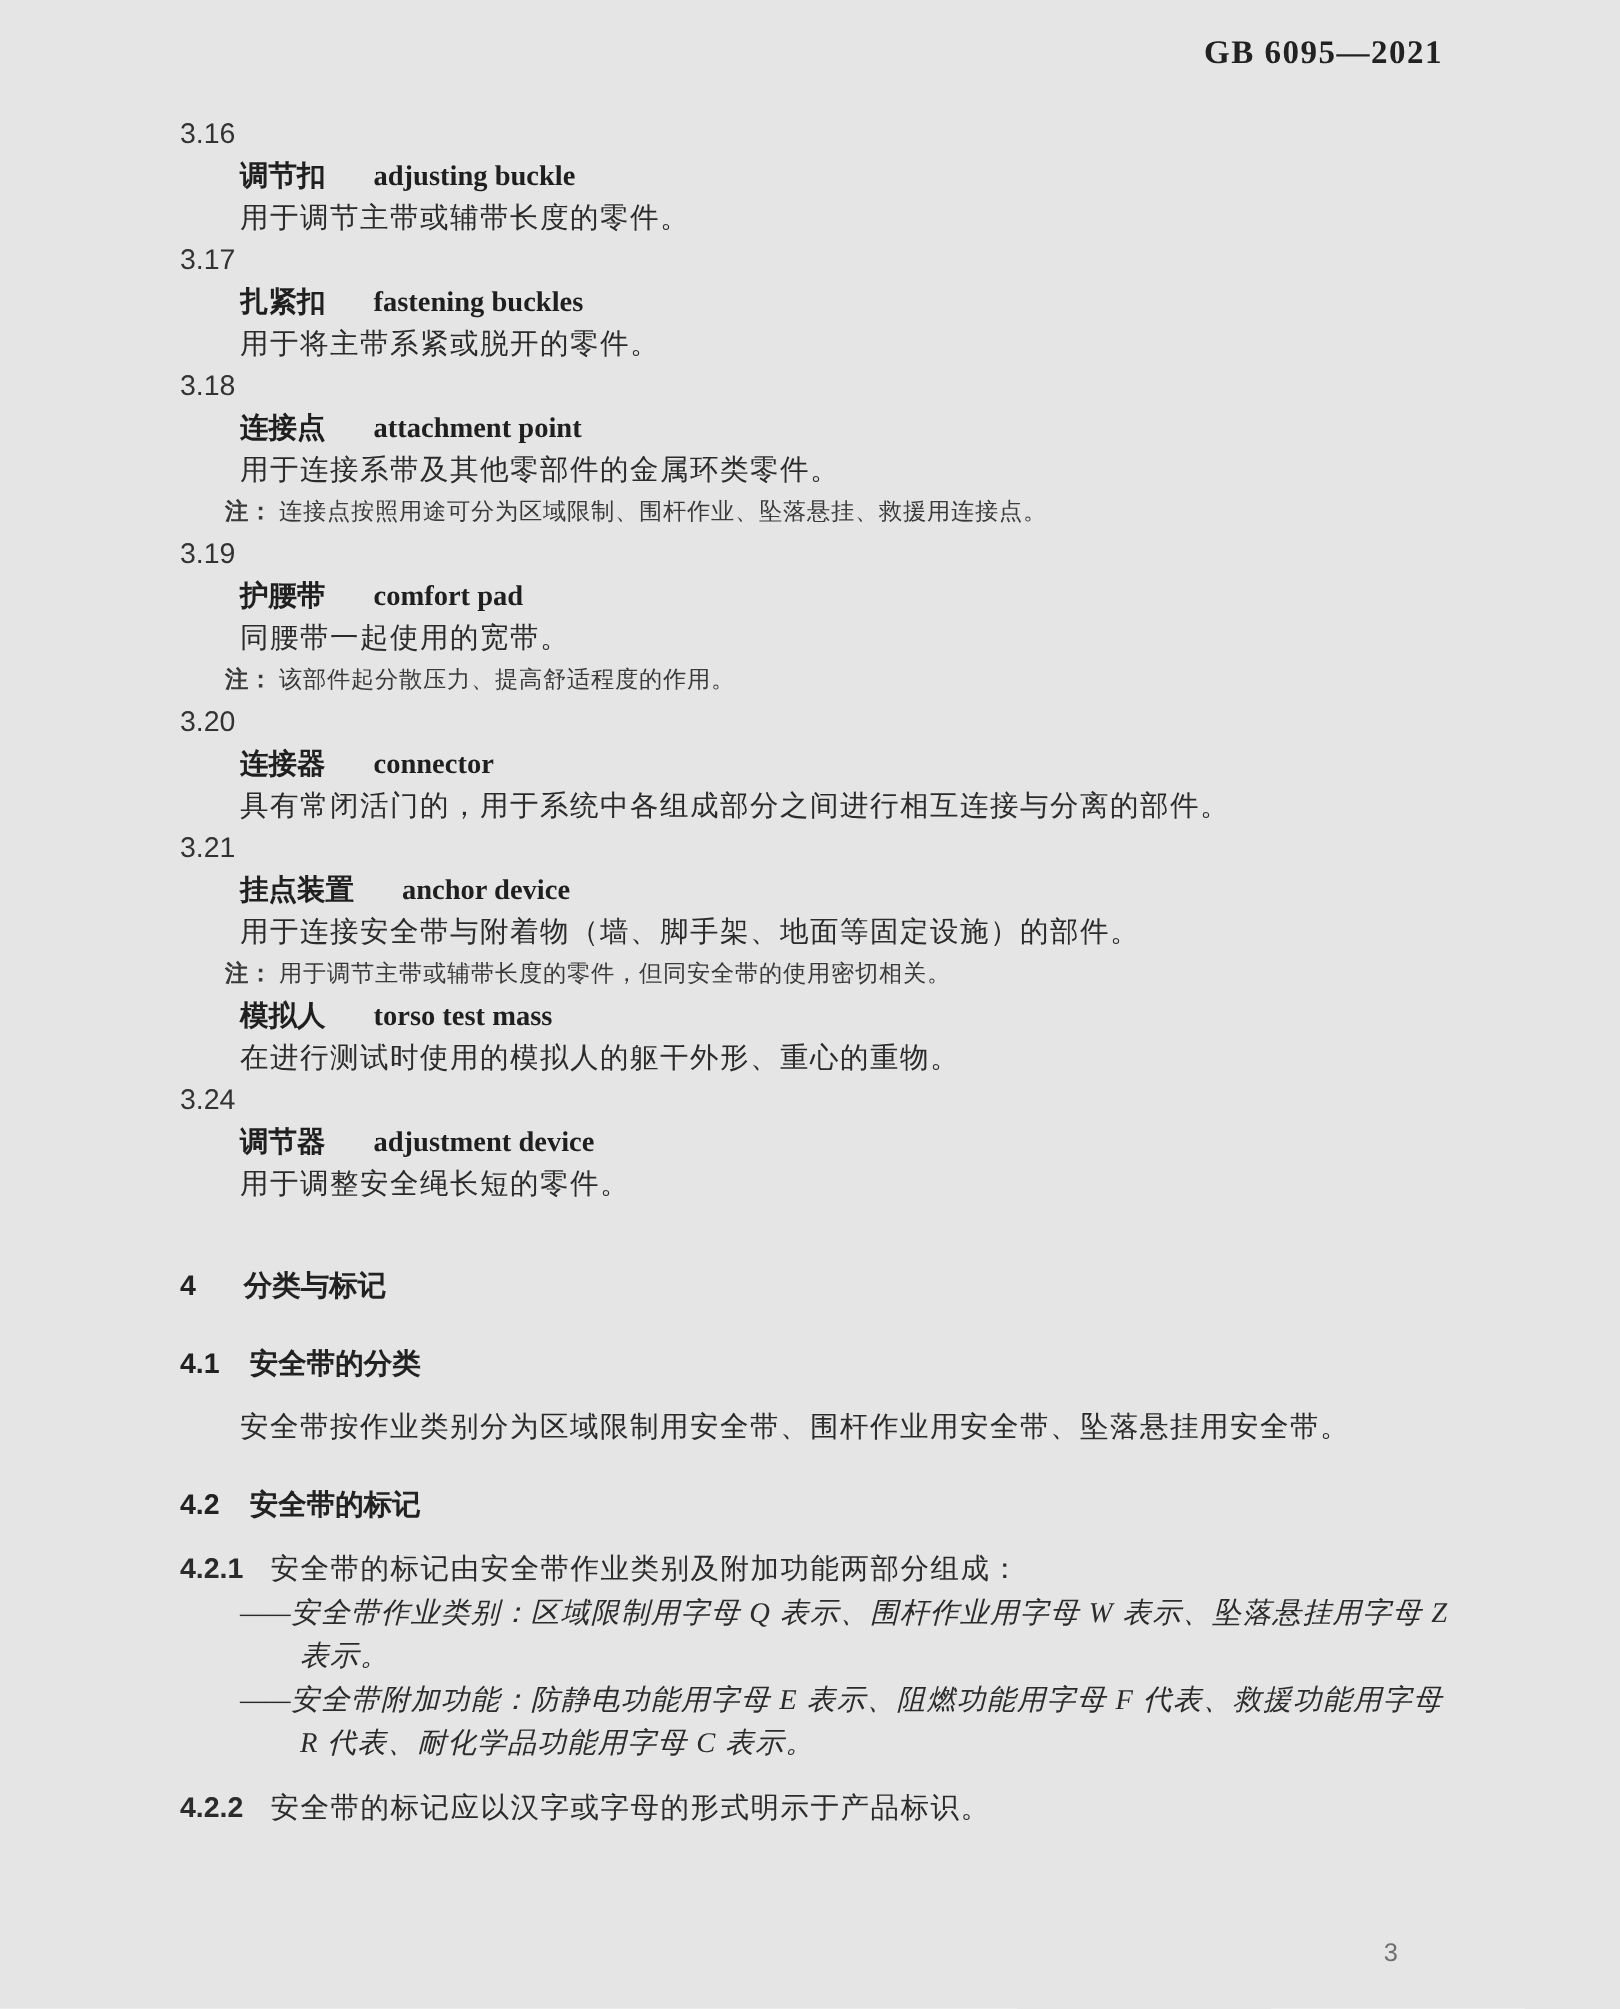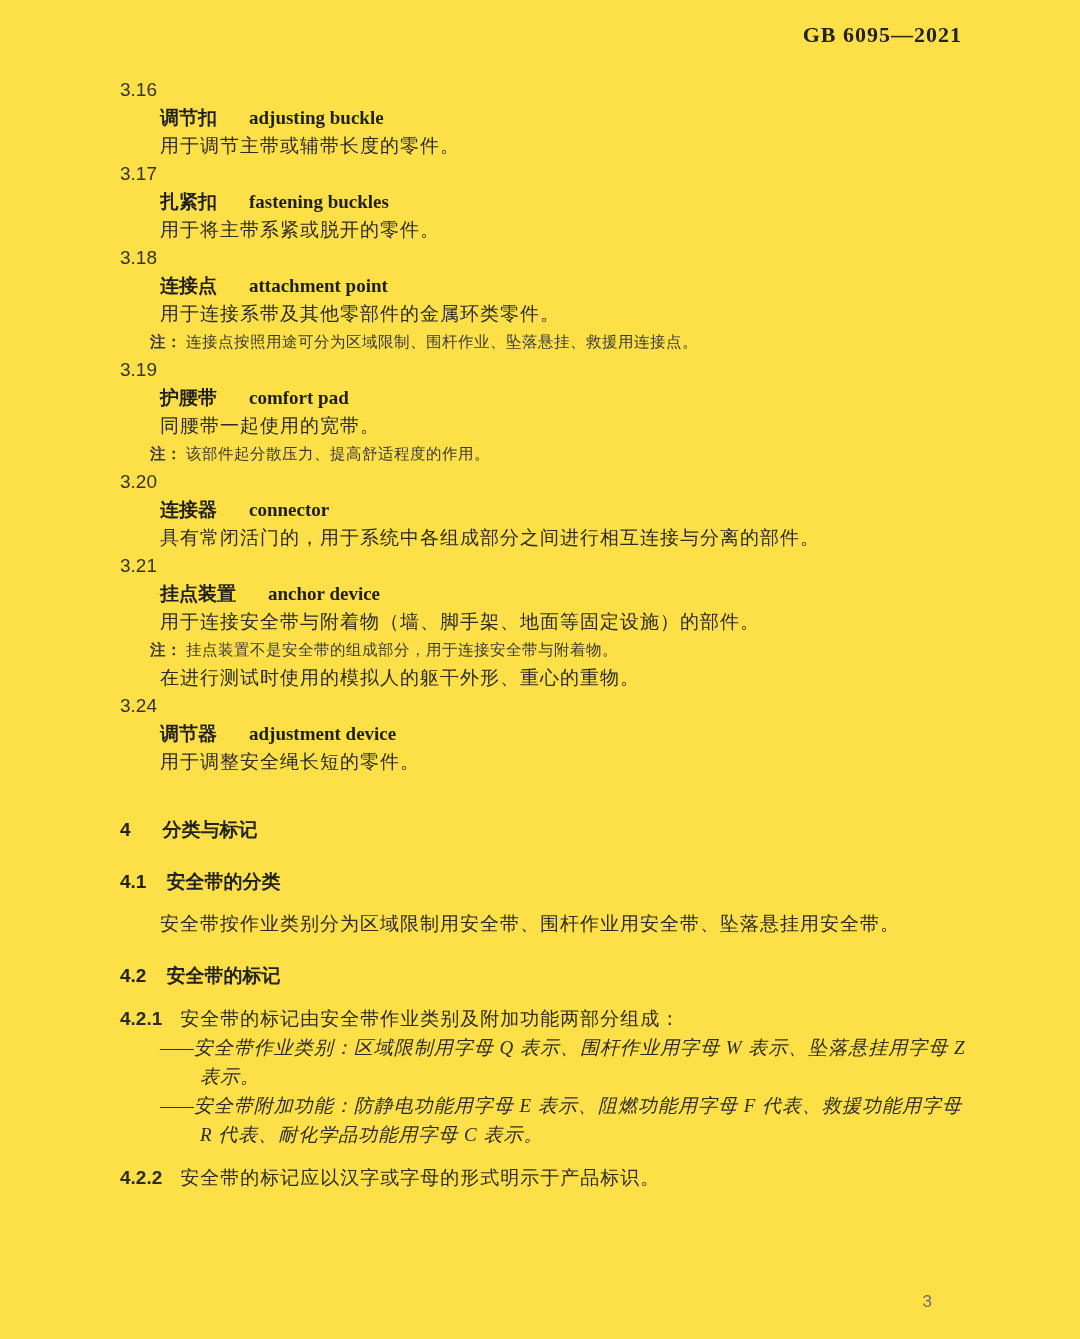--- a/index.html
+++ b/index.html
@@ -6,21 +6,21 @@
   body{
     width:1080px;height:1339px;
     background:#ffffff;
     font-family:"Liberation Serif","DejaVu Serif",serif;
     color:#2b2b2b;
     -webkit-font-smoothing:antialiased;
   }
   .page{
     position:relative;
     width:1080px;height:1339px;
-    background:#fde047;
+    background:#e5e5e5;
     overflow:hidden;
   }
   .doc-header{
     position:absolute;top:22px;right:118px;
     font-size:22px;font-weight:bold;
     letter-spacing:1px;
     font-family:"Liberation Serif","DejaVu Serif",serif;
     color:#222;
   }
   .content{
@@ -124,25 +124,26 @@
     <div>
       <div class="t-num">3.20</div>
       <div class="t-name"><span class="zh">连接器</span><span class="en">connector</span></div>
       <div class="t-def">具有常闭活门的，用于系统中各组成部分之间进行相互连接与分离的部件。</div>
     </div>
 
     <div>
       <div class="t-num">3.21</div>
       <div class="t-name"><span class="zh">挂点装置</span><span class="en">anchor device</span></div>
       <div class="t-def">用于连接安全带与附着物（墙、脚手架、地面等固定设施）的部件。</div>
-      <div class="t-note"><span class="note-label">注：</span><span>挂点装置不是安全带的组成部分，用于连接安全带与附着物。</span></div>
+      <div class="t-note"><span class="note-label">注：</span><span>用于调节主带或辅带长度的零件，但同安全带的使用密切相关。</span></div>
     </div>
 
 
     <div>
+      <div class="t-name"><span class="zh">模拟人</span><span class="en">torso test mass</span></div>
       <div class="t-def">在进行测试时使用的模拟人的躯干外形、重心的重物。</div>
     </div>
 
     <div>
       <div class="t-num">3.24</div>
       <div class="t-name"><span class="zh">调节器</span><span class="en">adjustment device</span></div>
       <div class="t-def">用于调整安全绳长短的零件。</div>
     </div>
 
     <div class="sec-heading"><span>4</span><span class="sec-title">分类与标记</span></div>

